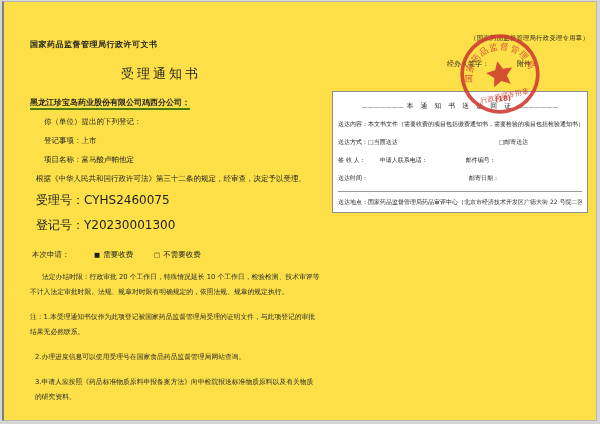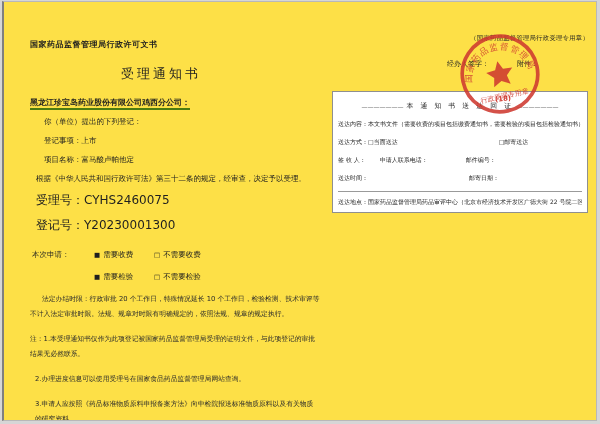--- a/index.html
+++ b/index.html
@@ -83,29 +83,20 @@
 
     <div class="apply-row">
       <span class="apply-label">本次申请：</span>
       <span class="opt">
         <span class="cb">■</span><span>需要收费</span>
       </span>
       <span class="opt">
         <span class="cb">□</span><span>不需要收费</span>
       </span>
     </div>
-    <div class="apply-row second">
-      <span class="apply-label"></span>
-      <span class="opt">
-        <span class="cb">■</span><span>需要检验</span>
-      </span>
-      <span class="opt">
-        <span class="cb">□</span><span>不需要检验</span>
-      </span>
-    </div>
 
     <div class="para indent">法定办结时限：行政审批 20 个工作日，特殊情况延长 10 个工作日，检验检测、技术审评等不计入法定审批时限。法规、规章对时限有明确规定的，依照法规、规章的规定执行。</div>
     <div class="para">注：1.本受理通知书仅作为此项登记被国家药品监督管理局受理的证明文件，与此项登记的审批结果无必然联系。</div>
     <div class="para sub">2.办理进度信息可以使用受理号在国家食品药品监督管理局网站查询。</div>
     <div class="para sub">3.申请人应按照《药品标准物质原料申报备案方法》向中检院报送标准物质原料以及有关物质的研究资料。</div>
 
   </div>
 
   <div class="right">
     <div class="seal-caption">（国家药品监督管理局行政受理专用章）</div>

